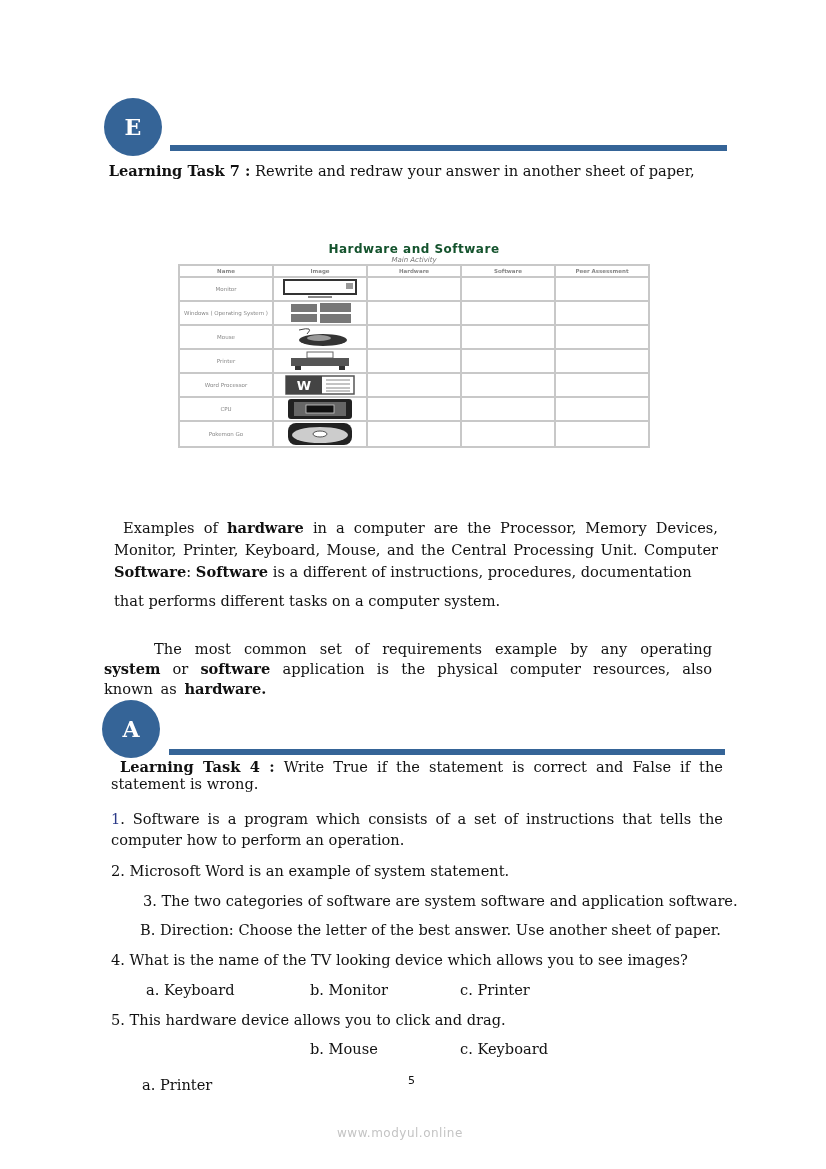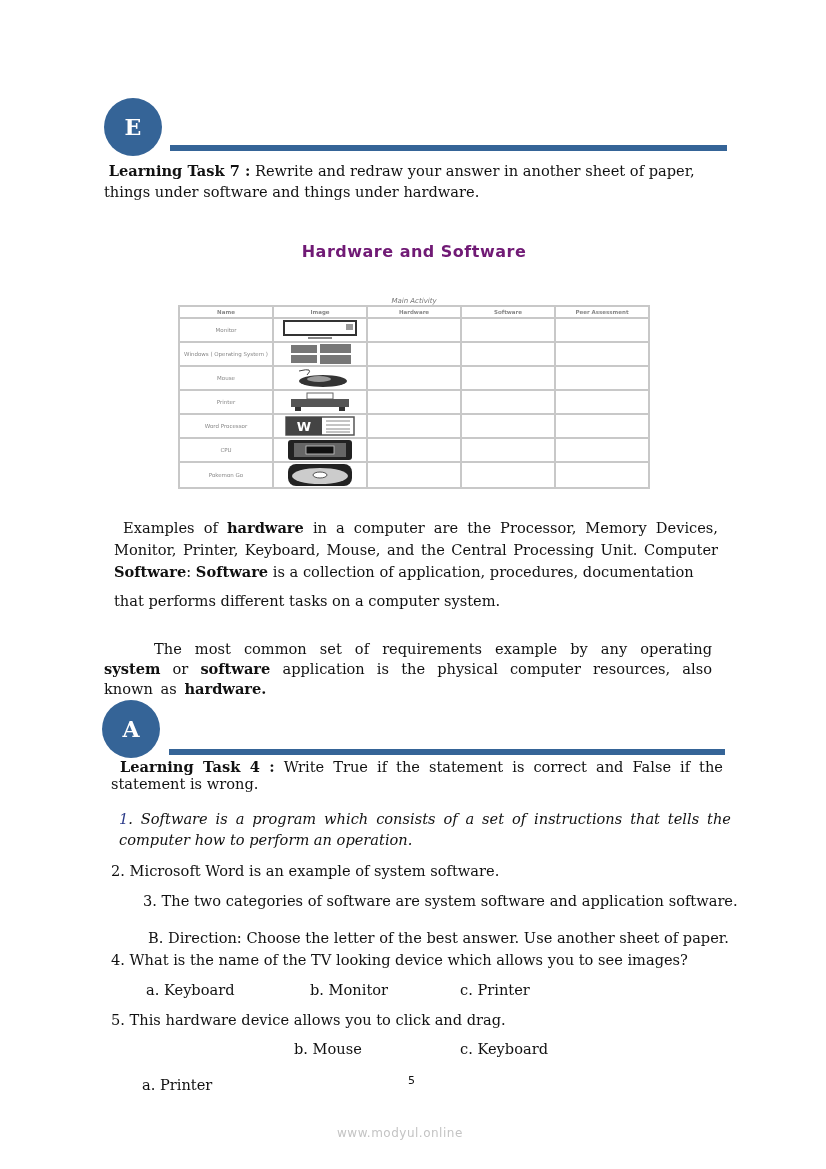--- a/index.html
+++ b/index.html
@@ -7,45 +7,44 @@
          font-family: "DejaVu Serif", "Liberation Serif", serif; color: #111; }
   .abs { position: absolute; }
   .circle { width: 58px; height: 58px; border-radius: 50%; background: #356497;
             color: #fff; font-weight: bold; font-size: 22px; display: flex;
             align-items: center; justify-content: center;
             font-family: "DejaVu Serif", serif; }
   .rule { height: 6px; background: #356497; }
   .txt { font-size: 14.6px; line-height: 21px; }
   .just { text-align: justify; }
   b { font-weight: bold; }
-  .tbl-title { font-family: "DejaVu Sans", sans-serif; font-weight: bold; font-size: 16px;
-               letter-spacing: 0.5px; color: #701a75; text-align: center; width: 100%; }
+  .tbl-title { font-family: "DejaVu Sans", sans-serif; font-weight: bold; font-size: 12px;
+               letter-spacing: 0.5px; color: #14532d; text-align: center; width: 100%; }
   .tbl-sub { font-family: "DejaVu Sans", sans-serif; font-style: italic; font-size: 7px;
-             color: #777; text-align: center; width: 100%; margin-top: 36px; }
+             color: #777; text-align: center; width: 100%; }
   table.ws { border-collapse: collapse; width: 470px; table-layout: fixed; }
   table.ws td, table.ws th { border: 2px solid #c8c8c8; padding: 0; text-align: center;
              font-family: "DejaVu Sans", sans-serif; font-size: 5.5px; color: #888; }
   table.ws th { height: 10px; font-weight: bold; font-size: 5.5px; line-height: 5px; }
   table.ws td { height: 21px; }
   .imgcell svg { display: block; margin: 0 auto; }
   .pagenum { font-family: "DejaVu Sans", sans-serif; font-size: 11px; color: #111; }
   .wm { font-family: "DejaVu Sans", sans-serif; font-size: 12px; color: #c4c4c4; letter-spacing: 0.5px; }
   .blue-num { color: #2b3a88; }
 </style>
 </head>
 <body>
 
 <div class="abs circle" style="left:104px; top:98px;">
   <span>E</span>
 </div>
 <div class="abs rule" style="left:170px; top:145px; width:557px;"></div>
 
 <div class="abs txt" style="left:104px; top:160px; width:620px;">
   <div>&nbsp;<b>Learning Task 7 :</b><span> Rewrite and redraw your answer in another sheet of paper,</span></div>
-  <div>things under software and things under hardware.</div>
 </div>
 
 <div class="abs" style="left:178px; top:242px; width:472px;">
   <div class="tbl-title">Hardware and Software</div>
   <div class="tbl-sub">Main Activity</div>
   <table class="ws">
     <colgroup>
         <col style="width:94px">
         <col style="width:94px">
         <col style="width:94px">
@@ -155,52 +154,52 @@
       </td>
       <td></td>
           <td></td>
           <td></td>
     </tr>
   </tbody>
     </table>
 </div>
 
 <div class="abs txt just" style="left:114px; top:517px; width:604px; line-height:22px;">
-  &nbsp;<span>Examples of </span><b>hardware</b><span> in a computer are the Processor, Memory Devices, Monitor, Printer, Keyboard, Mouse, and the Central Processing Unit. Computer </span><b>Software</b><span>: </span><b>Software</b><span> is a collection of application, procedures, documentation</span>
+  &nbsp;<span>Examples of </span><b>hardware</b><span> in a computer are the Processor, Memory Devices, Monitor, Printer, Keyboard, Mouse, and the Central Processing Unit. Computer </span><b>Software</b><span>: </span><b>Software</b><span> is a different of instructions, procedures, documentation</span>
 </div>
 <div class="abs txt" style="left:114px; top:590px; width:604px;">that performs different tasks on a computer system.</div>
 
 <div class="abs txt just" style="left:104px; top:639px; width:608px; line-height:20px; text-indent:50px; word-spacing:3px;">
   <span>The most common set of requirements example by any operating </span><b>system</b><span> or </span><b>software</b><span> application is the physical computer resources, also known as </span><b>hardware.</b>
 </div>
 
 <div class="abs circle" style="left:102px; top:700px;">
   <span>A</span>
 </div>
 <div class="abs rule" style="left:169px; top:749px; width:556px;"></div>
 
 <div class="abs txt just" style="left:111px; top:758px; width:612px; line-height:17px;">
   &nbsp;<b>Learning Task 4 :</b><span> Write True if the statement is correct and False if the statement is wrong.</span>
 </div>
 
-<div class="abs txt just" style="left:119px; top:808px; width:612px; line-height:21px;font-style:italic;">
+<div class="abs txt just" style="left:111px; top:808px; width:612px; line-height:21px;">
   <span class="blue-num">1</span><span>. Software is a program which consists of a set of instructions that tells the computer how to perform an operation.</span>
 </div>
 <div class="abs txt" style="left:111px; top:860px;">
-  <span>2</span><span>. Microsoft Word is an example of system software.</span>
+  <span>2</span><span>. Microsoft Word is an example of system statement.</span>
 </div>
 <div class="abs txt" style="left:111px; top:890px;margin-left:32px;">
   <span>3</span><span>. The two categories of software are system software and application software.</span>
 </div>
-<div class="abs txt" style="left:148px; top:919px;margin-top:8px;">B. Direction: Choose the letter of the best answer. Use another sheet of paper.</div>
+<div class="abs txt" style="left:140px; top:919px;">B. Direction: Choose the letter of the best answer. Use another sheet of paper.</div>
 
 <div class="abs txt" style="left:111px; top:949px;">4. What is the name of the TV looking device which allows you to see images?</div>
 <div class="abs txt" style="left:146px; top:979px;">a. Keyboard</div>
 <div class="abs txt" style="left:310px; top:979px;">b. Monitor</div>
 <div class="abs txt" style="left:460px; top:979px;text-align:center;">c. Printer</div>
 
 <div class="abs txt" style="left:111px; top:1009px;">5.  This hardware device allows you to click and drag.</div>
 <div class="abs txt" style="left:142px; top:1038px;margin-top:36px;">a. Printer</div>
-<div class="abs txt" style="left:294px; top:1038px;">b. Mouse</div>
+<div class="abs txt" style="left:310px; top:1038px;">b. Mouse</div>
 <div class="abs txt" style="left:460px; top:1038px;">c. Keyboard</div>
 
 <div class="abs pagenum" style="left:408px; top:1074px;">5</div>
 <div class="abs wm" style="left:337px; top:1126px;">www.modyul.online</div>
 
 </body></html>

